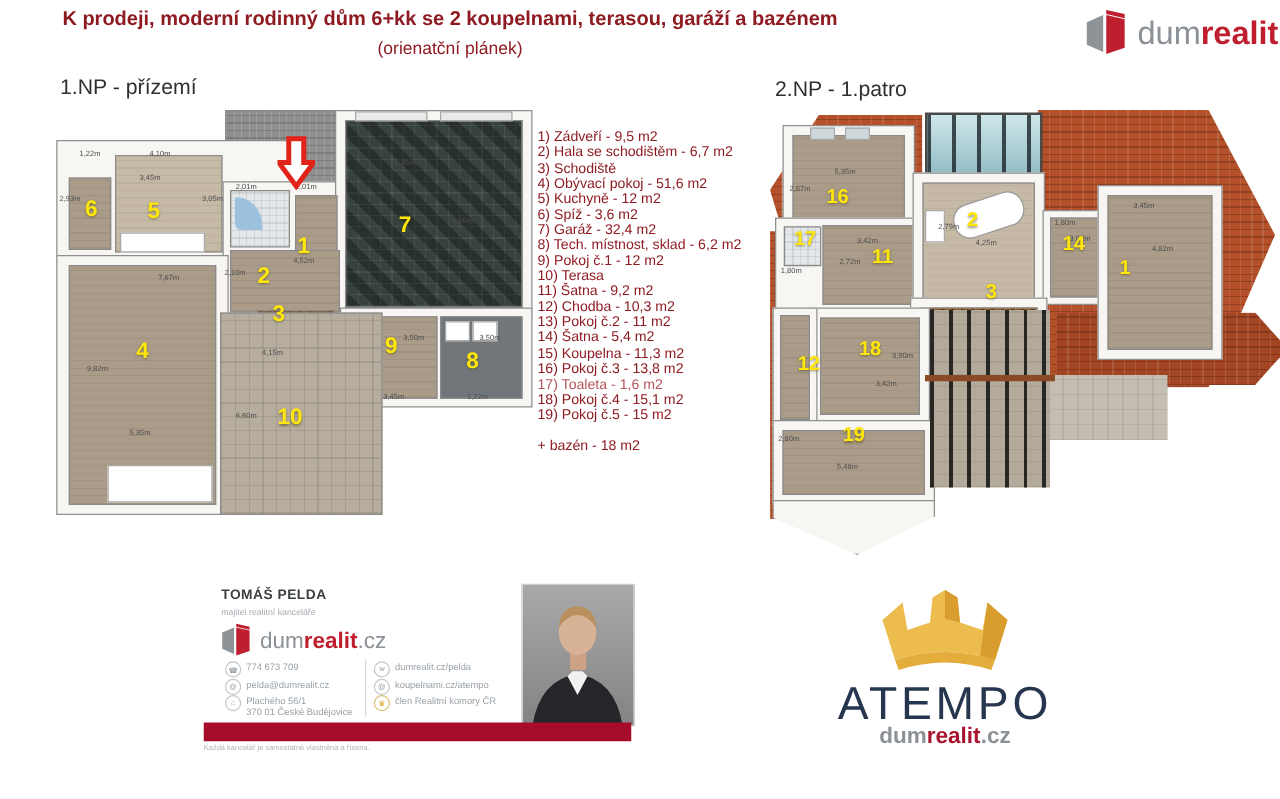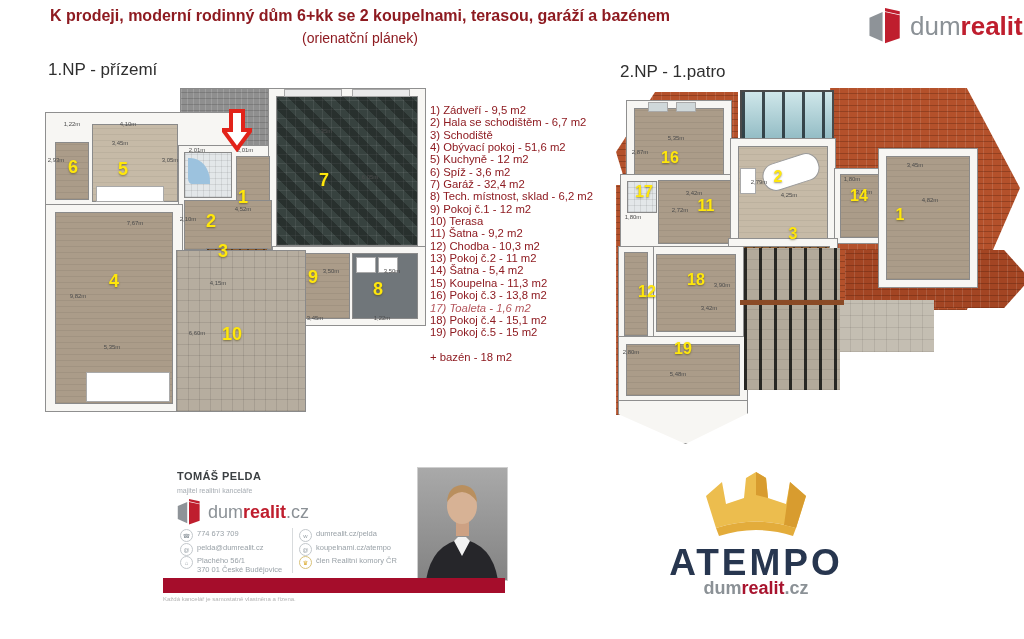--- a/index.html
+++ b/index.html
@@ -12,21 +12,21 @@
   .tnote{font-size:14px;margin-top:4px;}
   .planlabel{position:absolute;font-size:17px;color:#2f2f2f;}
   
   .brandlogo{position:absolute;display:flex;align-items:center;gap:6px;}
   .bl-g{color:#8b9196;}
   .bl-r{color:#bf1e2e;font-weight:bold;}
   
   .legend{position:absolute;left:430px;top:104px;width:200px;color:#8e1b21;}
   .ltitle{font-size:12.5px;font-weight:bold;text-decoration:underline;margin-bottom:12px;}
   .litem{font-size:11.3px;line-height:12.35px;white-space:nowrap;}
-  .litem.light{color:#b4555b;font-style:italic;}
+  .litem.light{color:#b4555b;}
   .lextra{font-size:11.3px;margin-top:12px;white-space:nowrap;}
   
   .wall{position:absolute;background:#f7f6f3;border:1px solid #8f8f8f;}
   .floor{position:absolute;border:1px solid #8a8a8a;}
   .wood{background-color:#ab9c89;background-image:repeating-linear-gradient(0deg,rgba(0,0,0,.06) 0 1px,transparent 1px 6px);}
   .woodlight{background-color:#c6baa7;background-image:repeating-linear-gradient(0deg,rgba(0,0,0,.05) 0 1px,transparent 1px 6px);}
   .tile{background-color:#b6ad9f;background-image:repeating-linear-gradient(0deg,rgba(0,0,0,.09) 0 1px,transparent 1px 11px),repeating-linear-gradient(90deg,rgba(0,0,0,.09) 0 1px,transparent 1px 11px);}
   .tilelight{background-color:#c4beb2;background-image:repeating-linear-gradient(0deg,rgba(0,0,0,.08) 0 1px,transparent 1px 12px),repeating-linear-gradient(90deg,rgba(0,0,0,.08) 0 1px,transparent 1px 12px);}
   .cobble{background-color:#8f8f8f;background-image:repeating-linear-gradient(0deg,rgba(0,0,0,.14) 0 1px,transparent 1px 6px),repeating-linear-gradient(90deg,rgba(255,255,255,.14) 0 1px,transparent 1px 6px);}
   .garagefloor{background-color:#37423f;background-image:repeating-linear-gradient(45deg,rgba(0,0,0,.28) 0 8px,transparent 8px 16px),repeating-linear-gradient(0deg,rgba(255,255,255,.07) 0 1px,transparent 1px 9px),repeating-linear-gradient(90deg,rgba(255,255,255,.07) 0 1px,transparent 1px 9px);}
@@ -50,21 +50,21 @@
   .crow{position:absolute;display:flex;gap:4px;font-size:7.5px;color:#9aa2a8;}
   .cicon{display:inline-flex;width:11px;height:11px;border:1px solid #c3c8cc;border-radius:50%;
          font-size:6px;color:#9aa2a8;align-items:center;justify-content:center;flex:0 0 auto;}
   .cicon.gold{color:#d9a520;border-color:#d9c27a;}
   .vline{position:absolute;left:292px;top:528px;width:1px;height:45px;background:#d8dbdd;}
   .redbar{position:absolute;left:163px;top:578px;width:342px;height:15px;background:#a50d2b;}
   .fineprint{position:absolute;left:163px;top:596px;font-size:6px;color:#b3b3b3;}
   .photo{position:absolute;left:417px;top:467px;border:1px solid #cfcfcf;}
   
   .at-name{position:absolute;left:640px;top:542px;width:232px;text-align:center;
-           font-size:37px;font-weight:bold;color:#27364f;letter-spacing:3px;}
+           font-size:37px;font-weight:normal;color:#27364f;letter-spacing:3px;}
   .at-domain{position:absolute;left:640px;top:578px;width:232px;text-align:center;font-size:18px;font-weight:bold;}
 </style>
 </head>
 <body>
 
 <div id="stage">
 
   <div class="titleblock">
     <div class="t1">K prodeji, moderní rodinný dům 6+kk se 2 koupelnami, terasou, garáží a bazénem</div>
     <div class="tnote">(orienatční plánek)</div>

